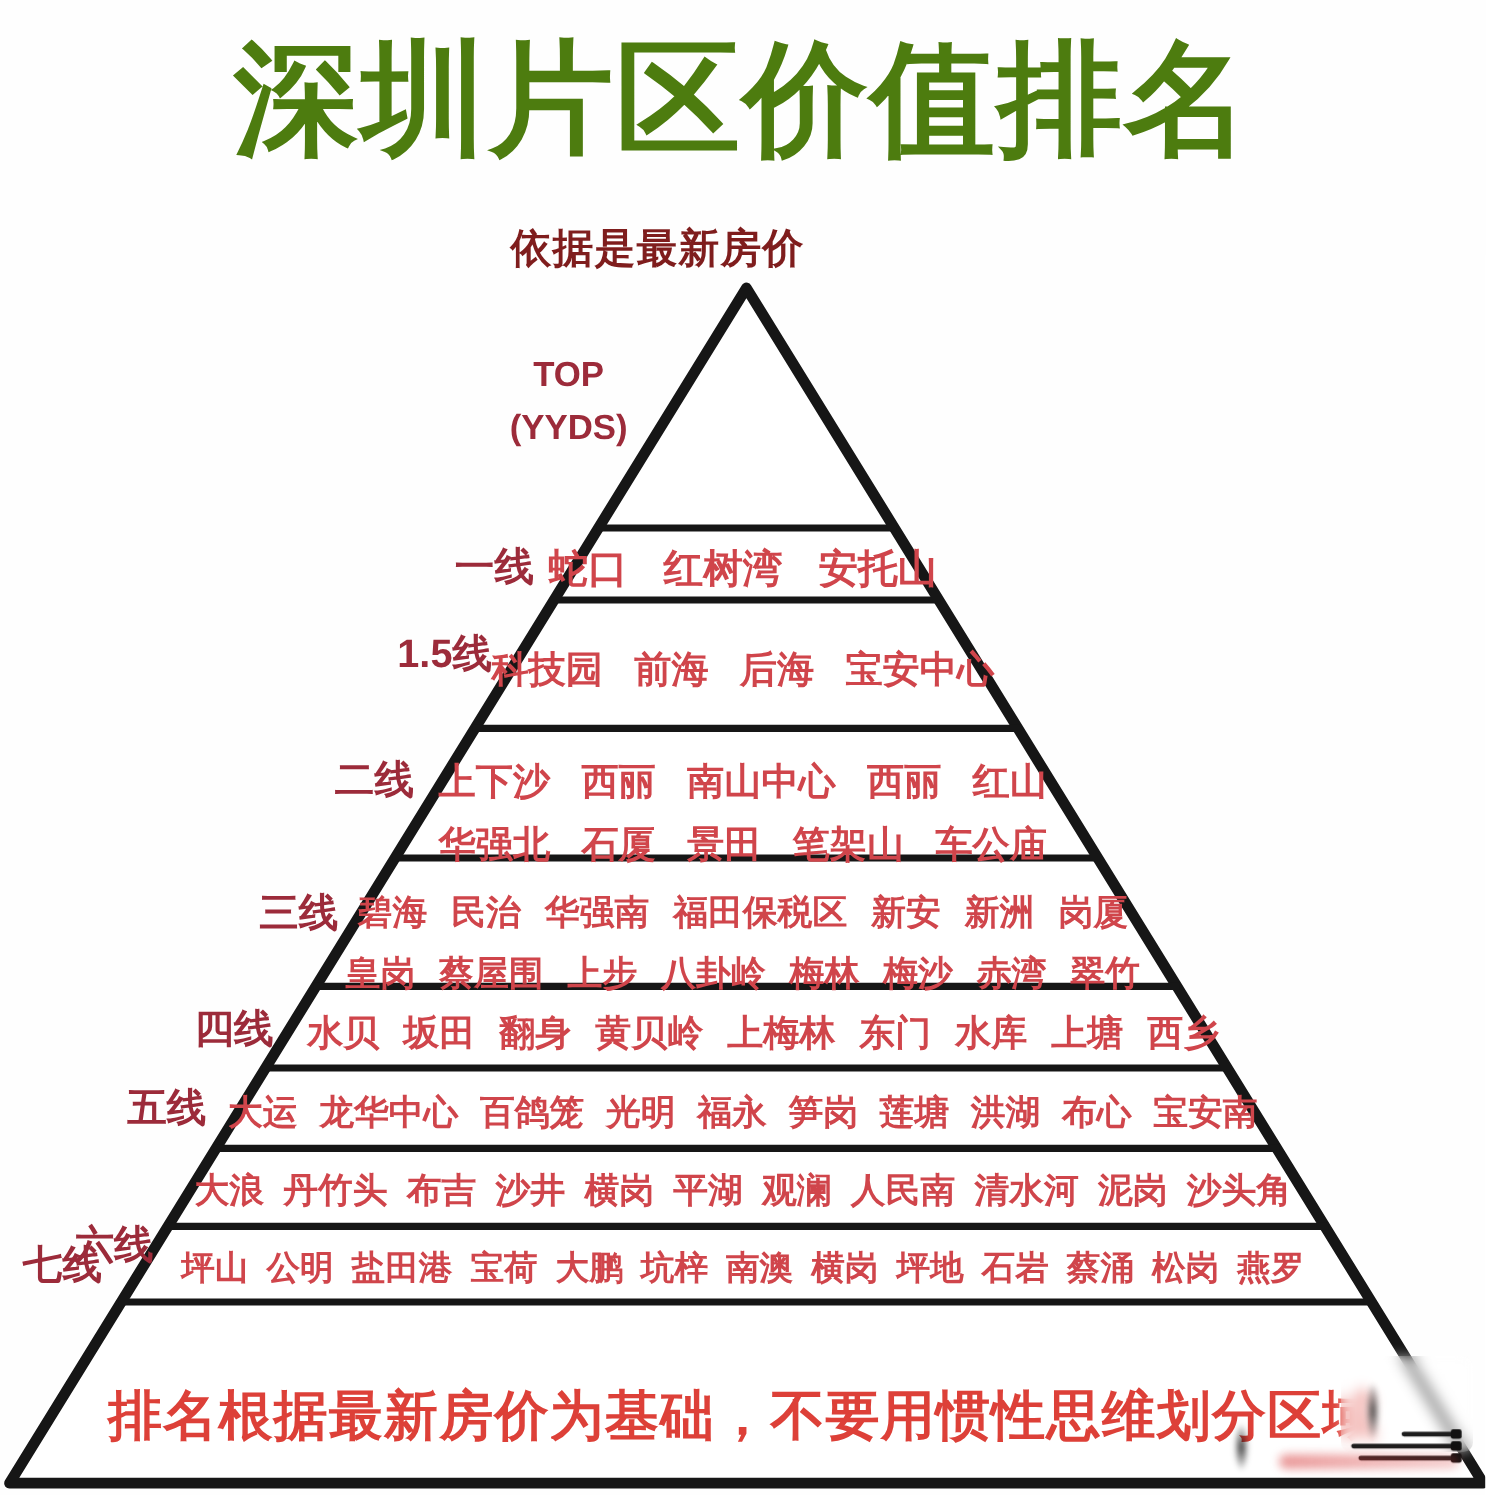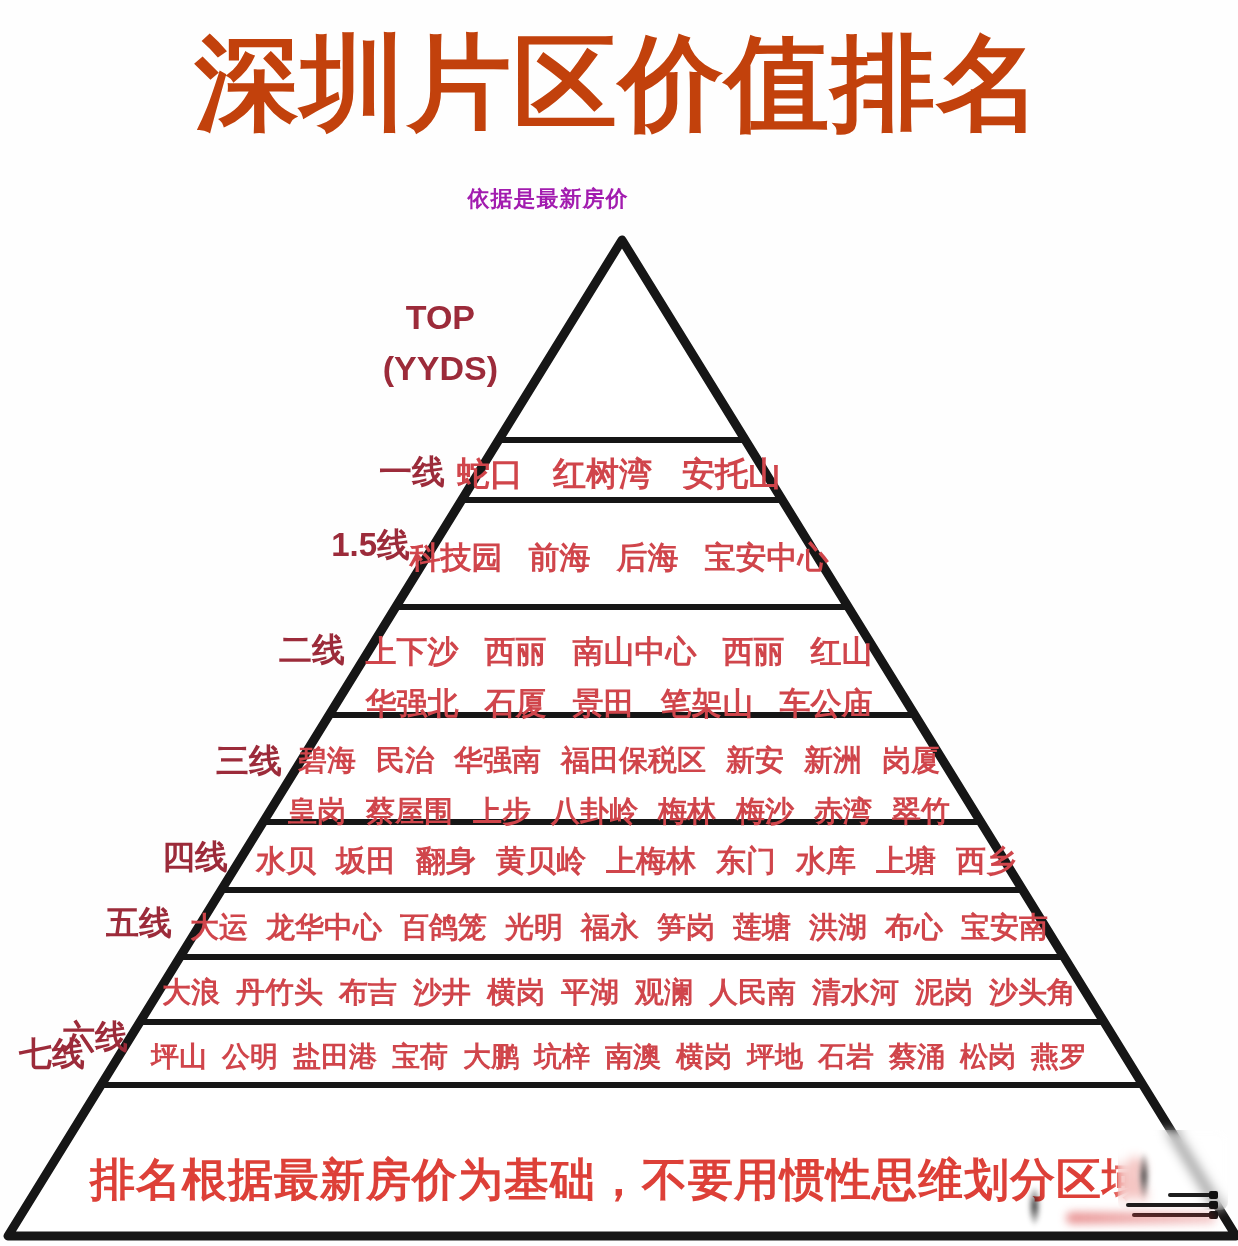--- a/index.html
+++ b/index.html
@@ -5,32 +5,32 @@
   html,body{margin:0;padding:0;background:#ffffff;}
   .stage{
     position:relative;width:1238px;height:1246px;overflow:hidden;
     background:#fefefe;
     font-family:"Liberation Sans","DejaVu Sans",sans-serif;
     font-weight:bold;
   }
   .title{
     position:absolute;top:26px;left:0;width:1238px;
     text-align:center;font-size:104px;font-weight:900;
-    color:#c2410c;letter-spacing:2px;line-height:1.1;margin:0;
+    color:#4d7c0f;letter-spacing:2px;line-height:1.1;margin:0;
   }
   .subtitle{
     position:absolute;top:184px;left:0;width:1096px;
-    text-align:center;font-size:22px;color:#a21caf;letter-spacing:1px;
+    text-align:center;font-size:34px;color:#7f1d1d;letter-spacing:1px;
   }
   svg.pyramid{position:absolute;left:0;top:0;}
   .tier-label{
     position:absolute;color:#9c2b3a;font-size:33px;line-height:1.05;
     white-space:pre-line;text-align:center;
   }
-  .lbl0{top:292px;right:740px;line-height:1.5;font-size:34px;}
+  .lbl0{top:292px;right:715px;line-height:1.5;font-size:29px;}
   .lbl1{top:455px;right:793px;}
   .lbl2{top:528px;right:828px;}
   .lbl3{top:633px;right:893px;}
   .lbl4{top:744px;right:956px;}
   .lbl5{top:840px;right:1010px;}
   .lbl6{top:906px;right:1066px;}
   .lbl7{top:1020px;right:1110px;}
   .lbl8{top:1037px;right:1153px;}
   .tier{
     position:absolute;left:0;width:1238px;

